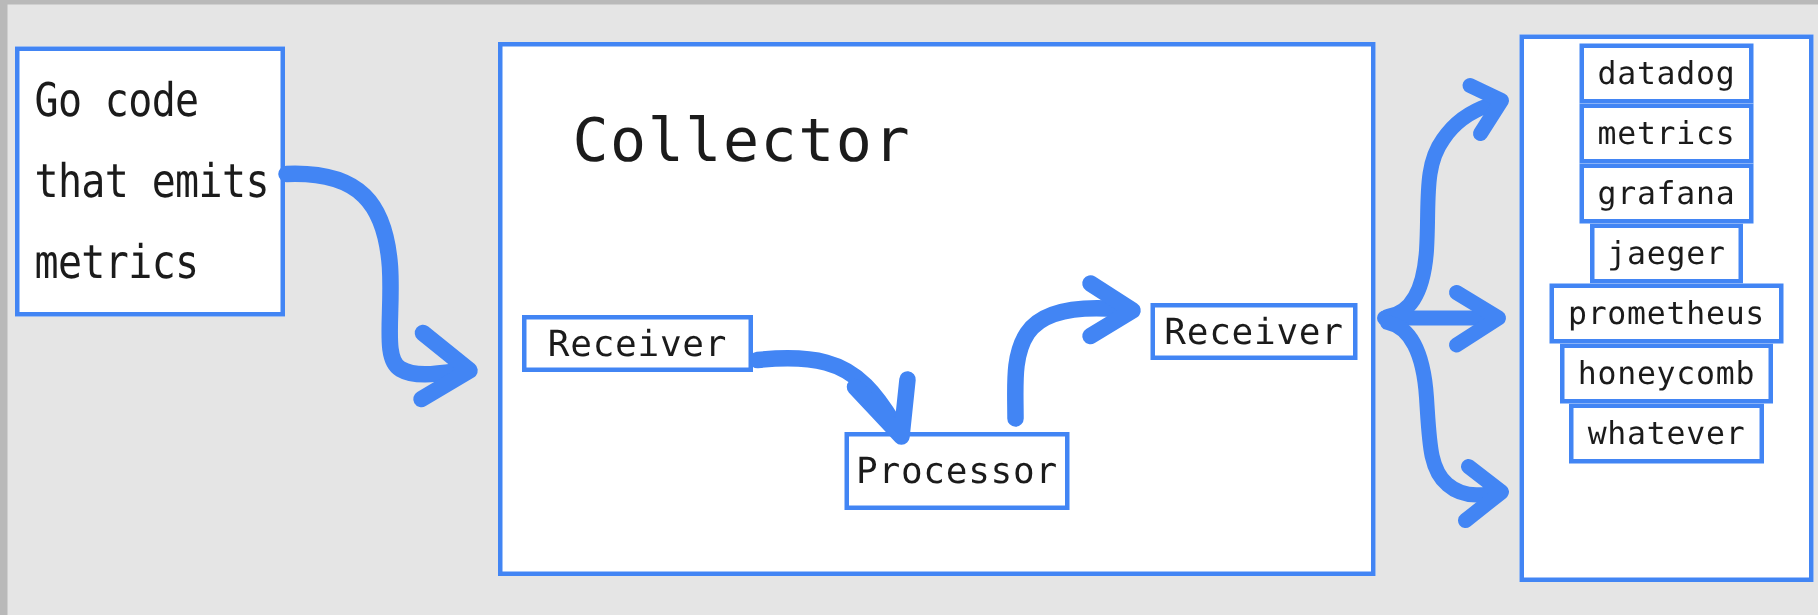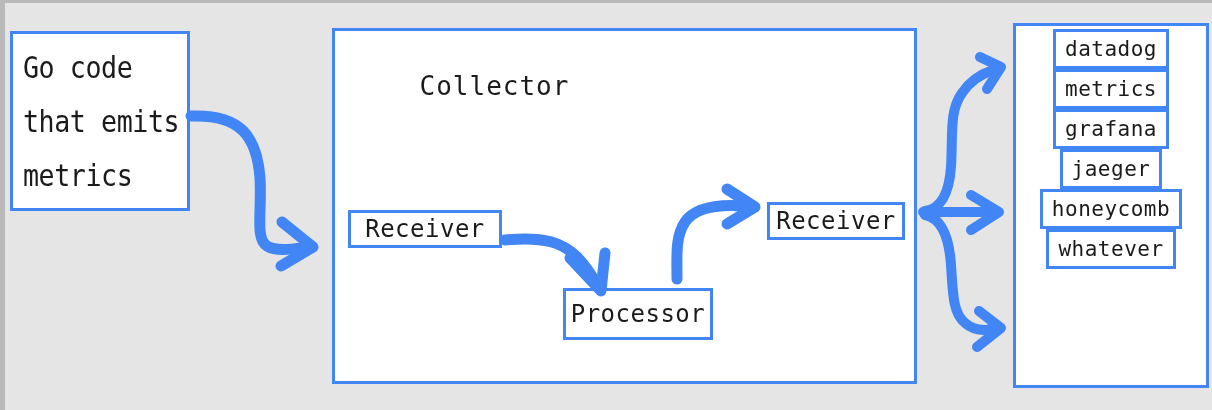--- a/index.html
+++ b/index.html
@@ -60,21 +60,21 @@
     height: 356px;
     align-items: flex-start;
     justify-content: flex-start;
   }
   #collector-title {
     position: absolute;
     left: 327px;
     top: 68px;
     width: 585px;
     text-align: center;
-    font-size: 26px;
+    font-size: 40px;
     letter-spacing: 1px;
     color: #1b1b1b;
     padding-right: 260px;
     box-sizing: border-box;
   }
 
   
   #receiver-box {
     left: 343px;
     top: 207px;
@@ -184,20 +184,21 @@
   <div class="box" id="exporter-box">
     <span>Receiver</span>
   </div>
 
   <div class="box" id="backends-panel"></div>
   <div id="backends-list">
     <div class="backend-item"><span>datadog</span></div>
     <div class="backend-item"><span>metrics</span></div>
     <div class="backend-item"><span>grafana</span></div>
     <div class="backend-item"><span>jaeger</span></div>
+    <div class="backend-item"><span>prometheus</span></div>
     <div class="backend-item"><span>honeycomb</span></div>
     <div class="backend-item"><span>whatever</span></div>
   </div>
 
   <svg id="arrows" viewBox="0 0 1212 410">
 
     <g>
       <path class="stroke" d="M 186 113 C 235 111 252 133 255 175 C 257 208 250 236 262 243 C 272 249 288 246 303 244"></path>
       <path class="stroke" d="M 277 219 L 308 244 L 276 263"></path>
     </g>

